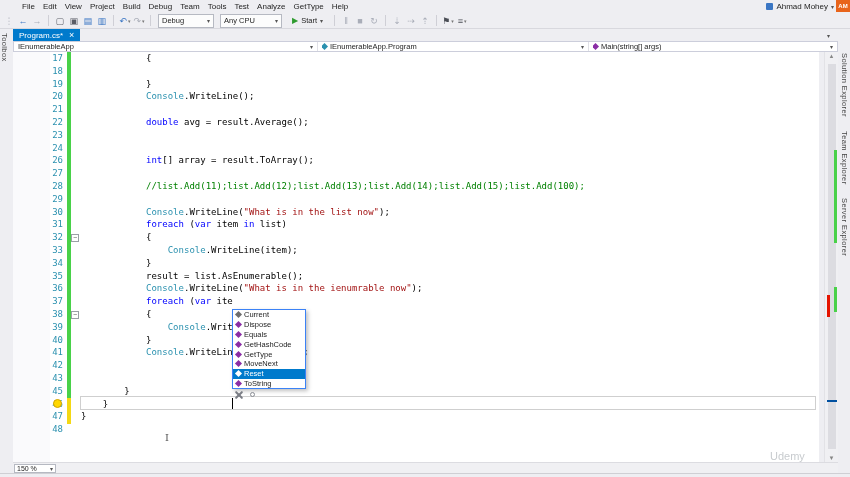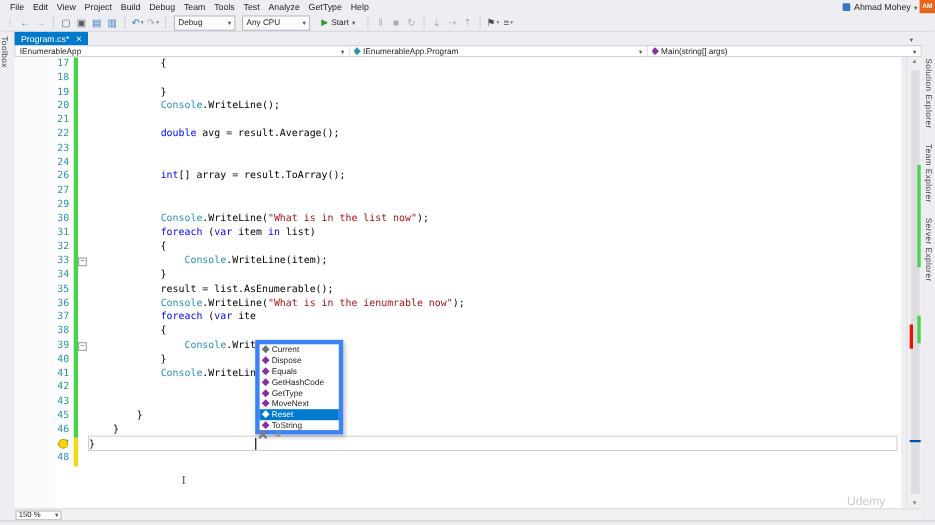--- a/index.html
+++ b/index.html
@@ -1,20 +1,20 @@
 <!DOCTYPE html>
 <html><head>
 <meta charset="utf-8">
 <style>
   html,body{margin:0;padding:0}
   body{position:relative;width:850px;height:477px;overflow:hidden;background:#eeeef2;
        font-family:"Liberation Sans",sans-serif;color:#1e1e1e;}
   
   .menubar{position:absolute;left:0;top:0;width:850px;height:13px;background:#eeeef2;display:flex;align-items:center;font-size:8px;}
-  .menu-items{display:flex;align-items:center;padding-left:5px;}
+  .menu-items{display:flex;align-items:center;padding-left:18px;}
   .menu-item{padding:0 4px;line-height:13px;cursor:default;}
   .user-area{position:absolute;right:16px;top:0;height:13px;display:flex;align-items:center;gap:3px;font-size:8px;}
   .user-ico{width:7px;height:7px;background:#3a76c4;border-radius:1px;display:inline-block;}
   .chev{font-size:6px;color:#555;}
   .avatar{position:absolute;right:0;top:0;width:14px;height:12px;background:#e8641b;color:#fff;font-size:6px;font-weight:bold;text-align:center;line-height:12px;}
   
   .toolbar{position:absolute;left:0;top:13px;width:850px;height:16px;background:#eeeef2;border-bottom:1px solid #d8d8de;display:flex;align-items:center;gap:2px;padding-left:3px;box-sizing:border-box;}
   .tb-group{display:flex;align-items:center;gap:2px;}
   .tb-ico{min-width:12px;text-align:center;font-size:9px;line-height:14px;display:inline-flex;align-items:center;justify-content:center;gap:1px;}
   .tb-dd{font-size:5px;color:#777;}
@@ -47,21 +47,21 @@
   .seg-e{color:#000;text-decoration-line:underline;text-decoration-style:wavy;text-decoration-color:#e51400;text-underline-offset:1px;}
   .chg{position:absolute;left:59px;width:4px;}
   .chg-green{top:0;height:346px;background:#49d149;}
   .chg-yellow{top:346px;height:26px;background:#f4d814;}
   .cur-line{position:absolute;left:72px;right:3px;top:344px;height:14px;border:1px solid #cfcfcf;box-sizing:border-box;}
   .fold{position:absolute;left:63px;width:8px;height:8px;border:1px solid #9aa0a6;background:#fff;font-size:7px;line-height:6px;text-align:center;color:#555;box-sizing:border-box;}
   .fold-31{top:182px;} .fold-37{top:259px;}
   .bulb{position:absolute;left:45px;top:347px;width:9px;height:9px;border-radius:50%;background:#ffd800;border:1px solid #cfa400;box-sizing:border-box;}
   .caret{position:absolute;left:224px;top:346px;width:1px;height:11px;background:#000;}
   
-  .popup{position:absolute;left:224px;top:257px;width:72px;background:#fff;border:4px solid #3b82f6;box-shadow:2px 2px 4px rgba(0,0,0,.25);font-size:7.5px;z-index:5;}
+  .popup{position:absolute;left:224px;top:257px;width:72px;background:#fff;border:1px solid #3b82f6;box-shadow:2px 2px 4px rgba(0,0,0,.25);font-size:7.5px;z-index:5;}
   .cmp-row{height:9.8px;display:flex;align-items:center;gap:3px;padding:0 3px 0 3px;}
   .cmp-row.sel{background:#007acc;color:#fff;}
   .cmp-ico{width:5px;height:5px;min-width:5px;transform:rotate(45deg);display:inline-block;}
   .cmp-ico.method{background:#8a2da5;} .cmp-ico.property{background:#6d6d6d;}
   .cmp-row.sel .cmp-ico{background:#fff;}
   
   .qa{position:absolute;left:226px;top:338px;width:10px;height:10px;z-index:6;}
   .qa-bar{position:absolute;width:10px;height:2px;background:#7a7d85;top:4px;left:0;border-radius:1px;}
   .qa-a{transform:rotate(45deg);} .qa-b{transform:rotate(-45deg);}
   .qa-dot{position:absolute;left:242px;top:340px;width:5px;height:5px;border:1px solid #8a8d94;border-radius:50%;box-sizing:border-box;z-index:6;}
@@ -262,20 +262,24 @@
       </div>
       <div class="line">
         <span class="ln">26</span>
         <span class="lt"><span class="seg-p">            </span><span class="seg-k">int</span><span class="seg-p">[] array = result.ToArray();</span></span>
       </div>
       <div class="line">
         <span class="ln">27</span>
         <span class="lt"></span>
       </div>
       <div class="line">
+        <span class="ln">28</span>
+        <span class="lt"><span class="seg-p">            </span><span class="seg-c">//list.Add(11);list.Add(12);list.Add(13);list.Add(14);list.Add(15);list.Add(100);</span></span>
+      </div>
+      <div class="line">
         <span class="ln">29</span>
         <span class="lt"></span>
       </div>
       <div class="line">
         <span class="ln">30</span>
         <span class="lt"><span class="seg-p">            </span><span class="seg-t">Console</span><span class="seg-p">.WriteLine(</span><span class="seg-s">"What is in the list now"</span><span class="seg-p">);</span></span>
       </div>
       <div class="line">
         <span class="ln">31</span>
         <span class="lt"><span class="seg-p">            </span><span class="seg-k">foreach</span><span class="seg-p"> (</span><span class="seg-k">var</span><span class="seg-p"> item </span><span class="seg-k">in</span><span class="seg-p"> list)</span></span>

